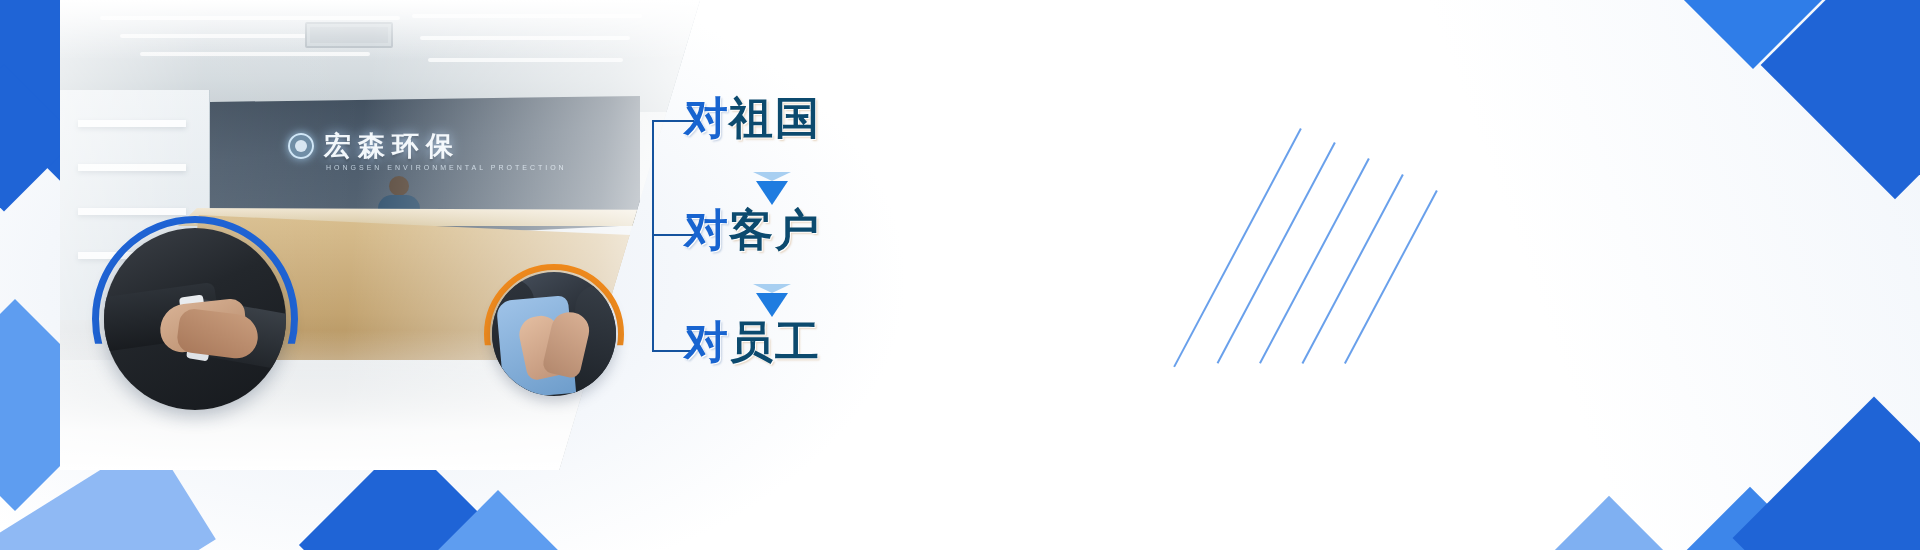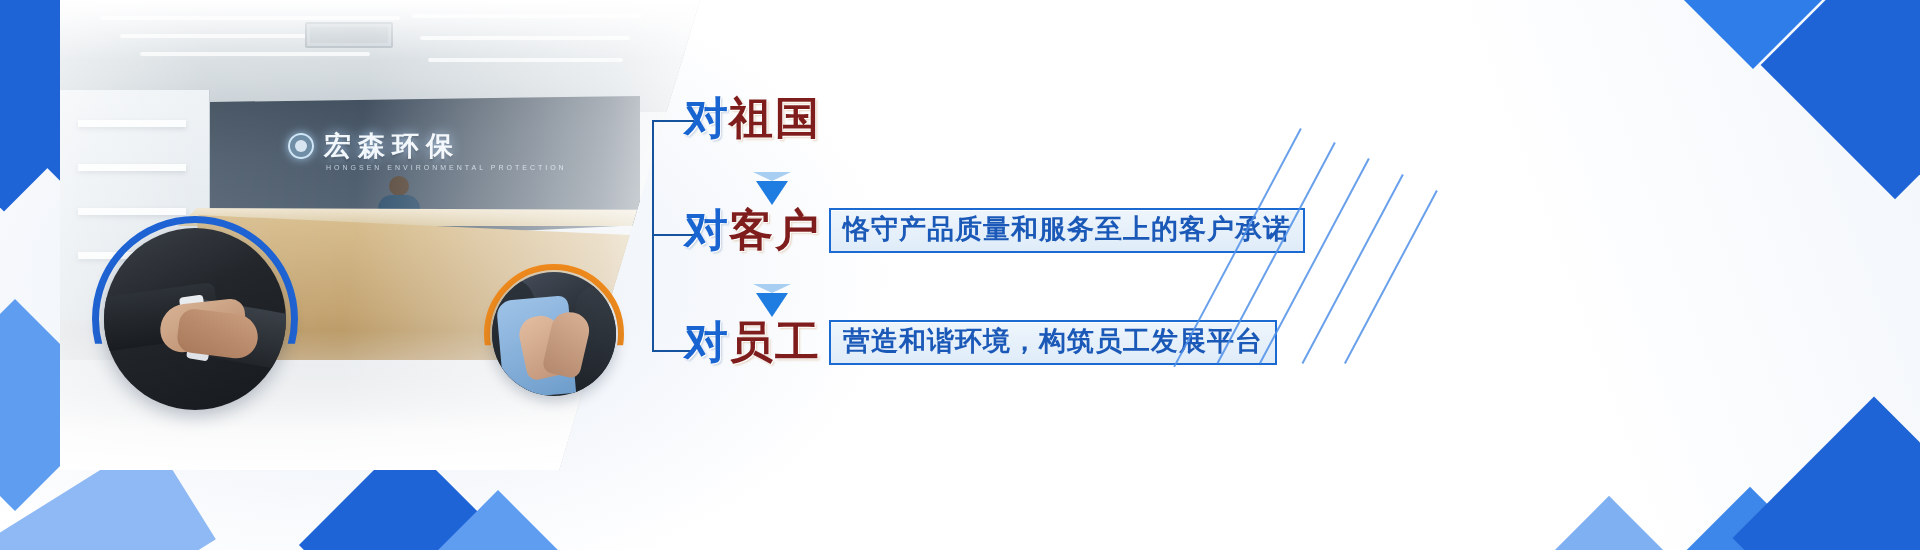--- a/index.html
+++ b/index.html
@@ -307,21 +307,21 @@
   .row-label {
     font-size:44px; font-weight:bold; line-height:1;
     letter-spacing:1px;
     display:flex; align-items:baseline;
   }
   .lbl-prefix {
     color:#1864d0;
     text-shadow:1px 1px 0 #ffffff, 2px 2px 2px rgba(20,70,140,.22);
   }
   .lbl-key {
-    color:#7f1d1d;
+    color:#0c4a6e;
     text-shadow:1px 1px 0 #ffffff, 2px 2px 2px rgba(170,95,10,.25);
     letter-spacing:2px;
   }
   .row-box {
     margin-left:8px;
     border:2px solid #1b6ad2;
     background:linear-gradient(180deg,#eef5fc 0%,#dfecf8 100%);
     padding:5px 12px 6px;
     font-size:27px; font-weight:bold; line-height:1.1;
     color:#1b59b8; letter-spacing:1px;
@@ -436,34 +436,32 @@
     <div class="arrow" id="arrow-1">
       <span class="top"></span>
         <span class="bot"></span>
     </div>
 
     <div class="row" id="row-2">
       <div class="row-label">
         <span class="lbl-prefix">对</span>
         <span class="lbl-key">客户</span>
       </div>
-      <div class="row-box">恪守产品质量和服务至上的客户承诺</div>
     </div>
 
     <div class="arrow" id="arrow-2">
       <span class="top"></span>
         <span class="bot"></span>
     </div>
 
     <div class="row" id="row-3">
       <div class="row-label">
         <span class="lbl-prefix">对</span>
         <span class="lbl-key">员工</span>
       </div>
-      <div class="row-box">营造和谐环境，构筑员工发展平台</div>
     </div>
   </div>
 
   <div class="line-group">
     <i style="left:10px;  top:0;   height:270px;"></i>
     <i style="left:44px;  top:14px; height:250px;"></i>
     <i style="left:78px;  top:30px; height:232px;"></i>
     <i style="left:112px; top:46px; height:214px;"></i>
     <i style="left:146px; top:62px; height:196px;"></i>
   </div>

